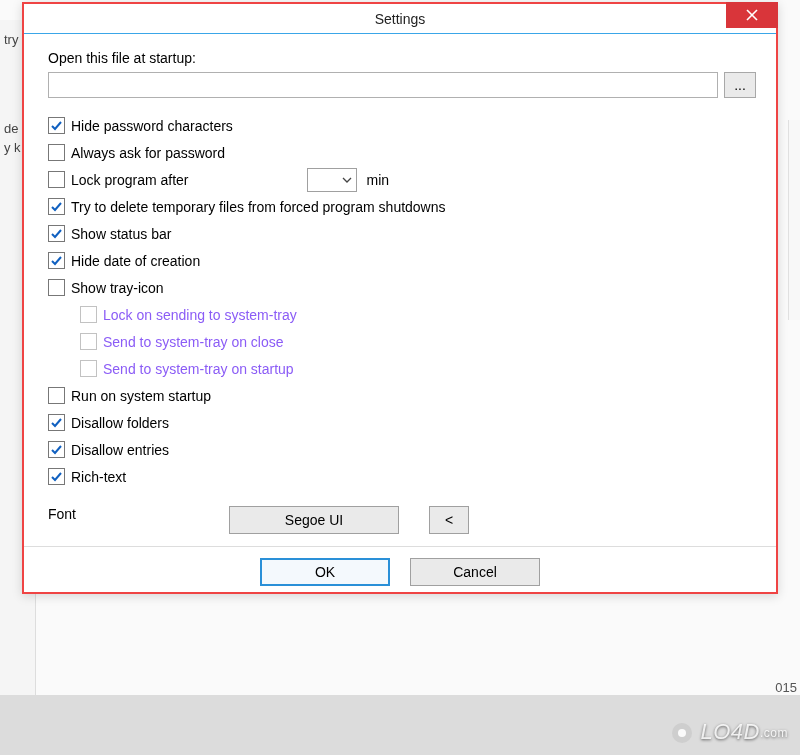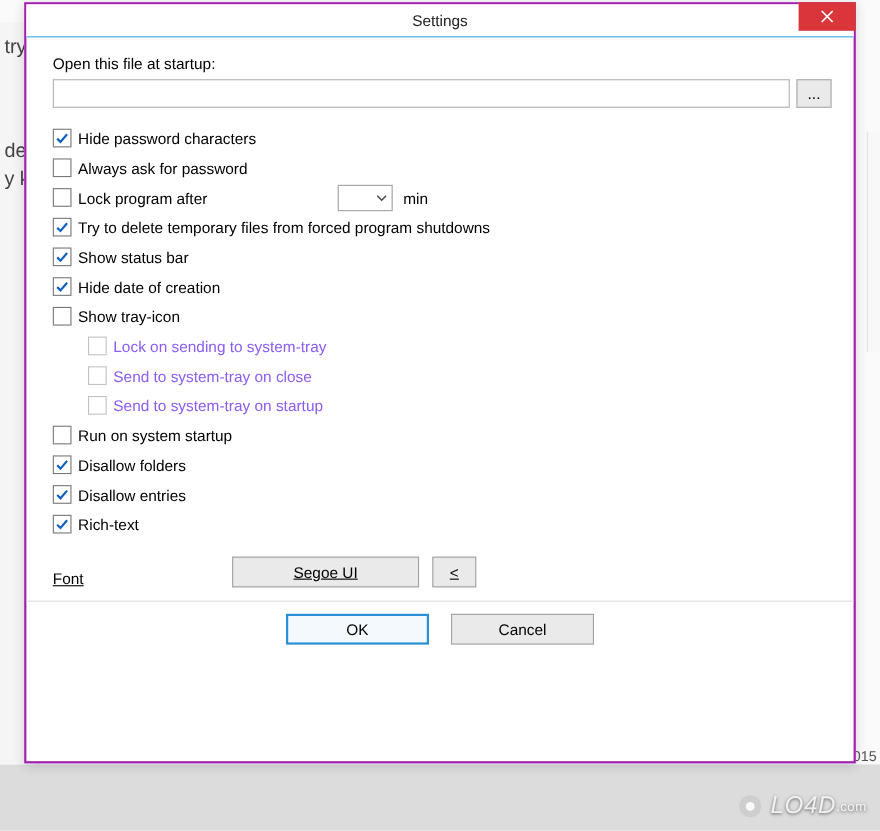--- a/index.html
+++ b/index.html
@@ -15,21 +15,21 @@
   .bg-window {
     position: absolute;
     top: 0; left: 0; right: 0; bottom: 0;
     background: #fafafa;
   }
   .bg-sidebar {
     position: absolute;
     left: 0; top: 20px; width: 36px; bottom: 60px;
     background: #f5f5f5;
     border-right: 1px solid #ddd;
-    font-size: 18px;
+    font-size: 13px;
     color: #444;
     padding-top: 10px;
     overflow: hidden;
   }
   .bg-sidebar span { display: block; padding: 2px 4px; }
   .bg-right {
     position: absolute;
     right: 0; top: 120px; width: 12px; height: 200px;
     background: #f8f8f8;
     border-left: 1px solid #e0e0e0;
@@ -45,23 +45,23 @@
     bottom: 60px;
     font-size: 13px;
     color: #555;
   }
 
   .dialog {
     position: absolute;
     left: 22px;
     top: 2px;
     width: 756px;
-    height: 692px;
-    background: #fff;
-    border: 2px solid #a21caf;
+    height: 592px;
+    background: #fff;
+    border: 2px solid #ef4444;
     box-shadow: 0 2px 10px rgba(0,0,0,0.15);
   }
   .titlebar {
     height: 30px;
     background: #fff;
     border-bottom: 1px solid #3aa6e8;
     display: flex;
     align-items: center;
     position: relative;
   }
@@ -153,24 +153,23 @@
     padding: 0 4px;
     margin-left: 112px;
     margin-right: 4px;
     cursor: pointer;
   }
   .combo svg { width: 10px; height: 10px; }
   .min-suffix { font-size: 14px; }
 
   .font-row {
     display: flex;
-    align-items: flex-end;
-    gap: 8px;
+    align-items: flex-start;
+    gap: 26px;
     margin-top: 16px;
-    text-decoration: underline;
   }
   .font-label { width: 155px; font-size: 14px; }
   .font-btn {
     width: 170px;
     height: 28px;
     border: 1px solid #a0a0a0;
     background: #eaeaea;
     font-family: inherit;
     font-size: 14px;
     cursor: pointer;

